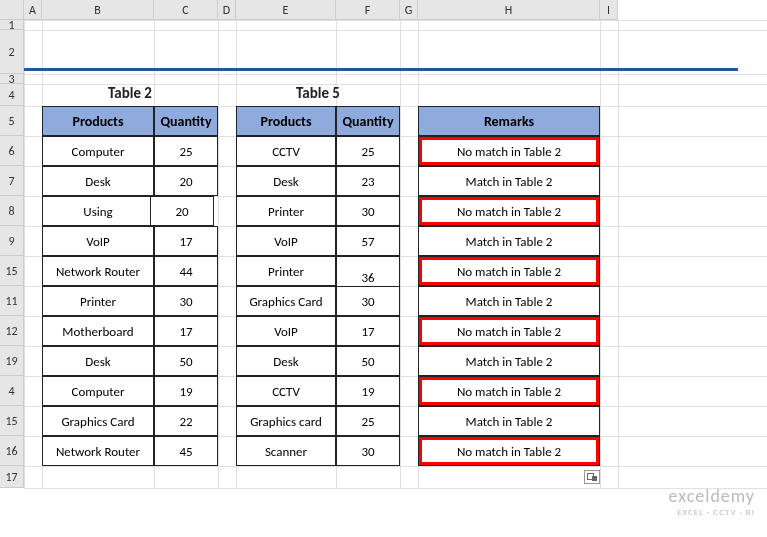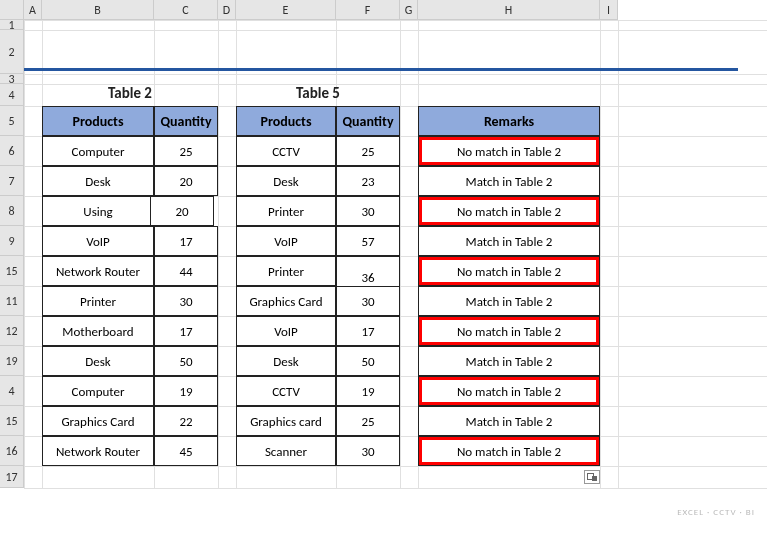--- a/index.html
+++ b/index.html
@@ -156,14 +156,15 @@
         <div class="td" style="left:130px;top:416px;width:64px;height:30px">45</div>
         <div class="td" style="left:212px;top:416px;width:100px;height:30px">Scanner</div>
         <div class="td" style="left:312px;top:416px;width:64px;height:30px">30</div>
         <div class="td highlight" style="left:394px;top:416px;width:182px;height:30px">No match in Table 2</div>
       </div>
     <div class="autofill" style="left:560px;top:450px;"></div>
   </div>
 </div>
 
 <div class="watermark">
+  <div class="big">exceldemy</div>
   <div class="small">EXCEL · CCTV · BI</div>
 </div>
 
 </body></html>

